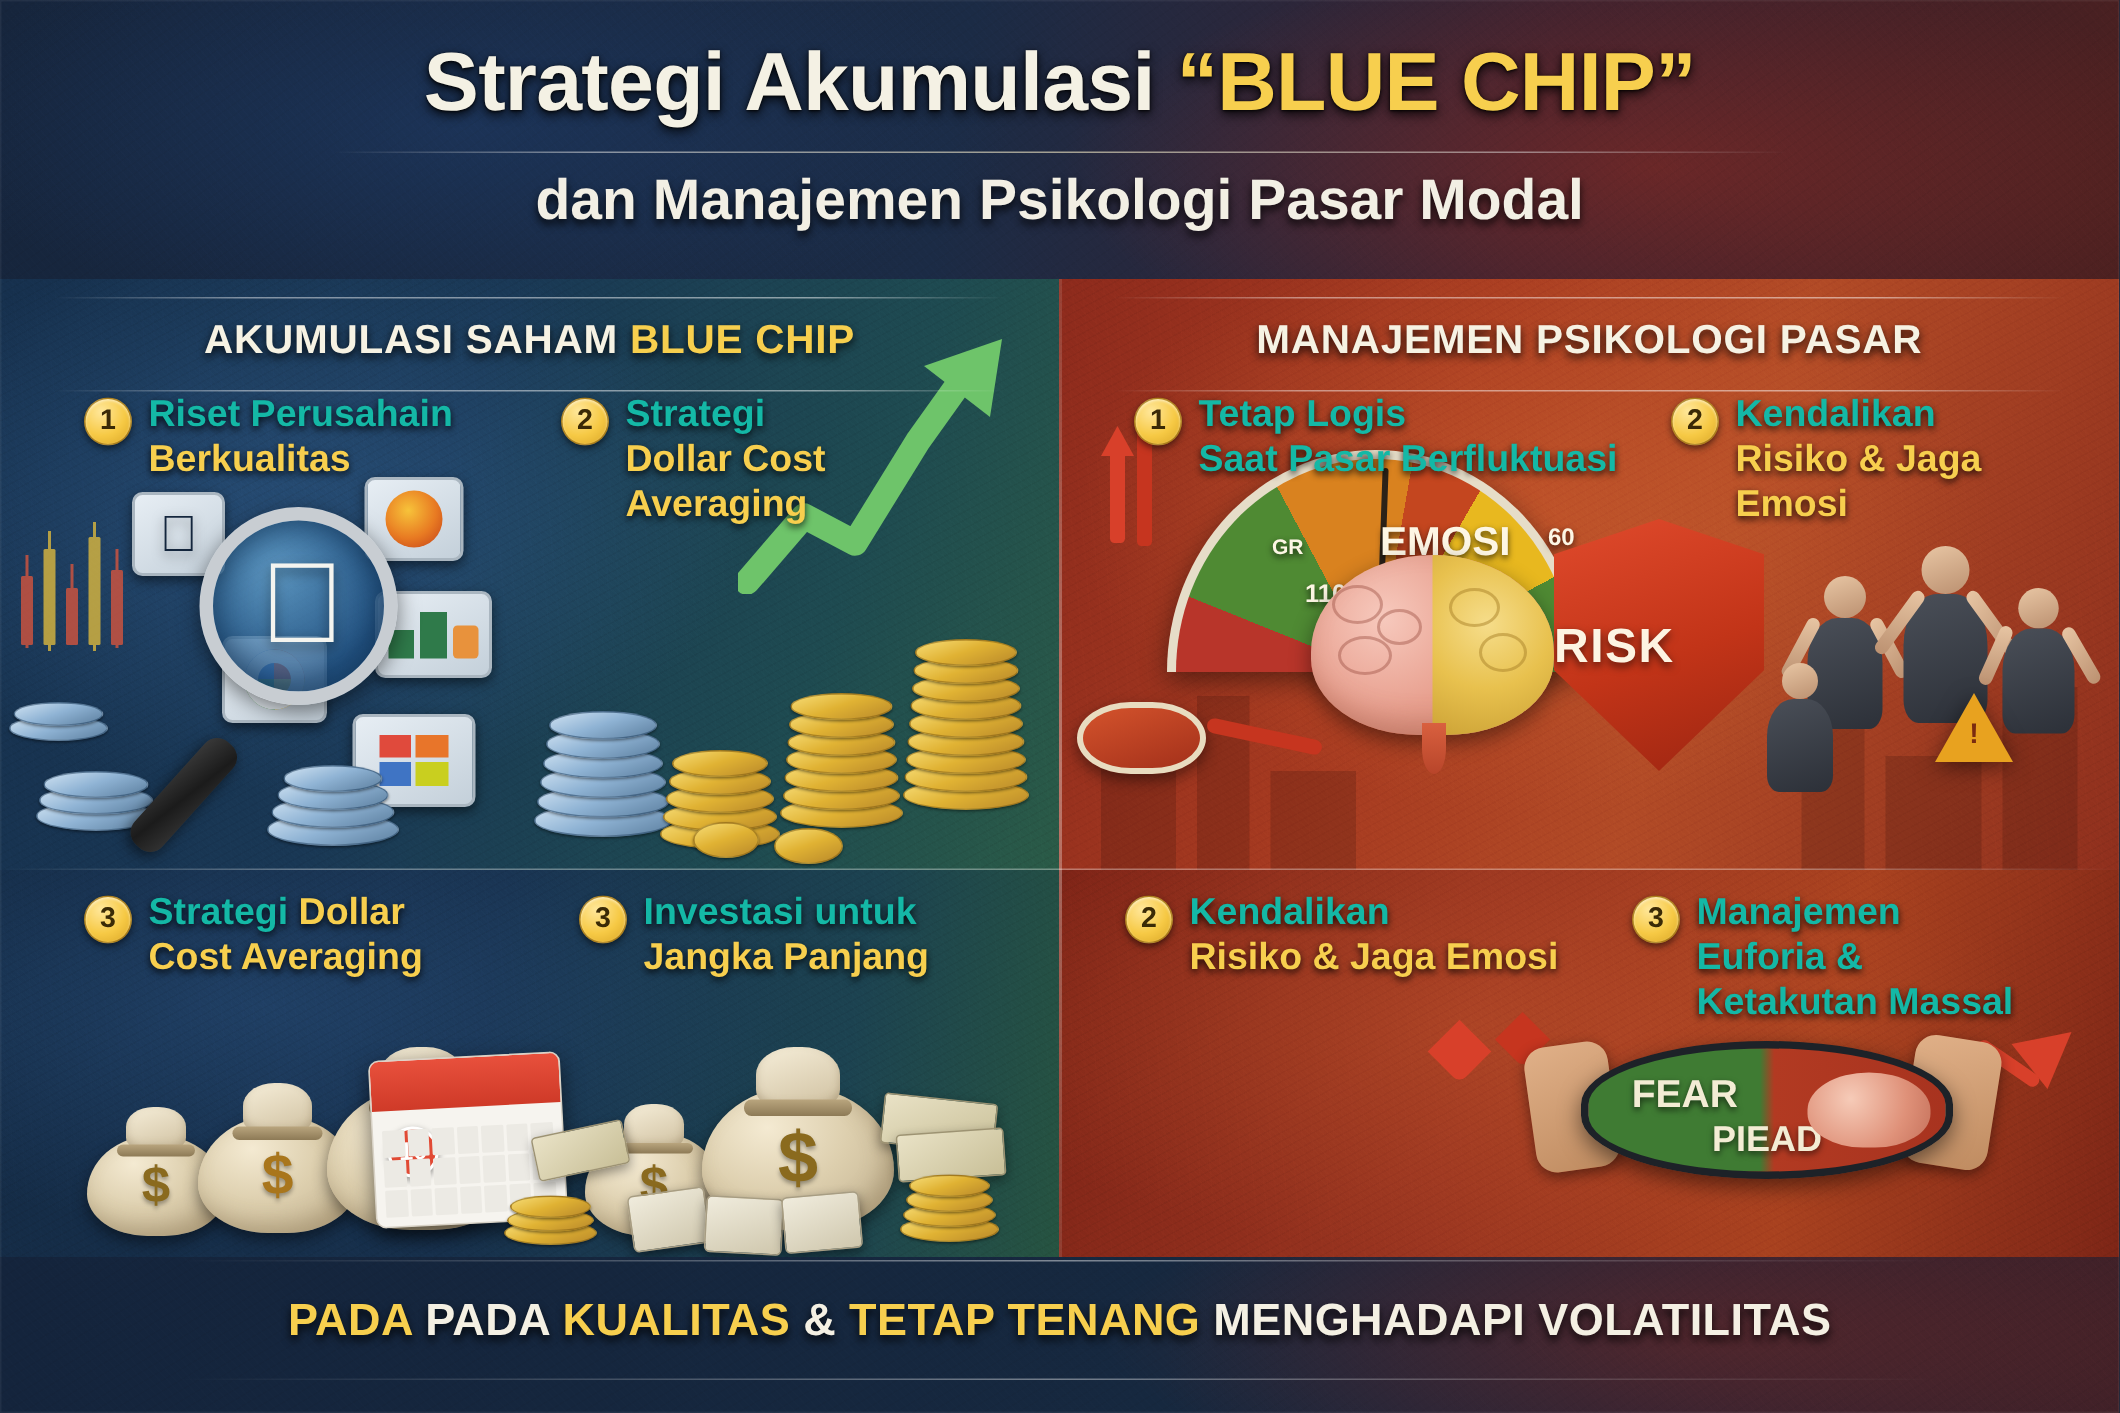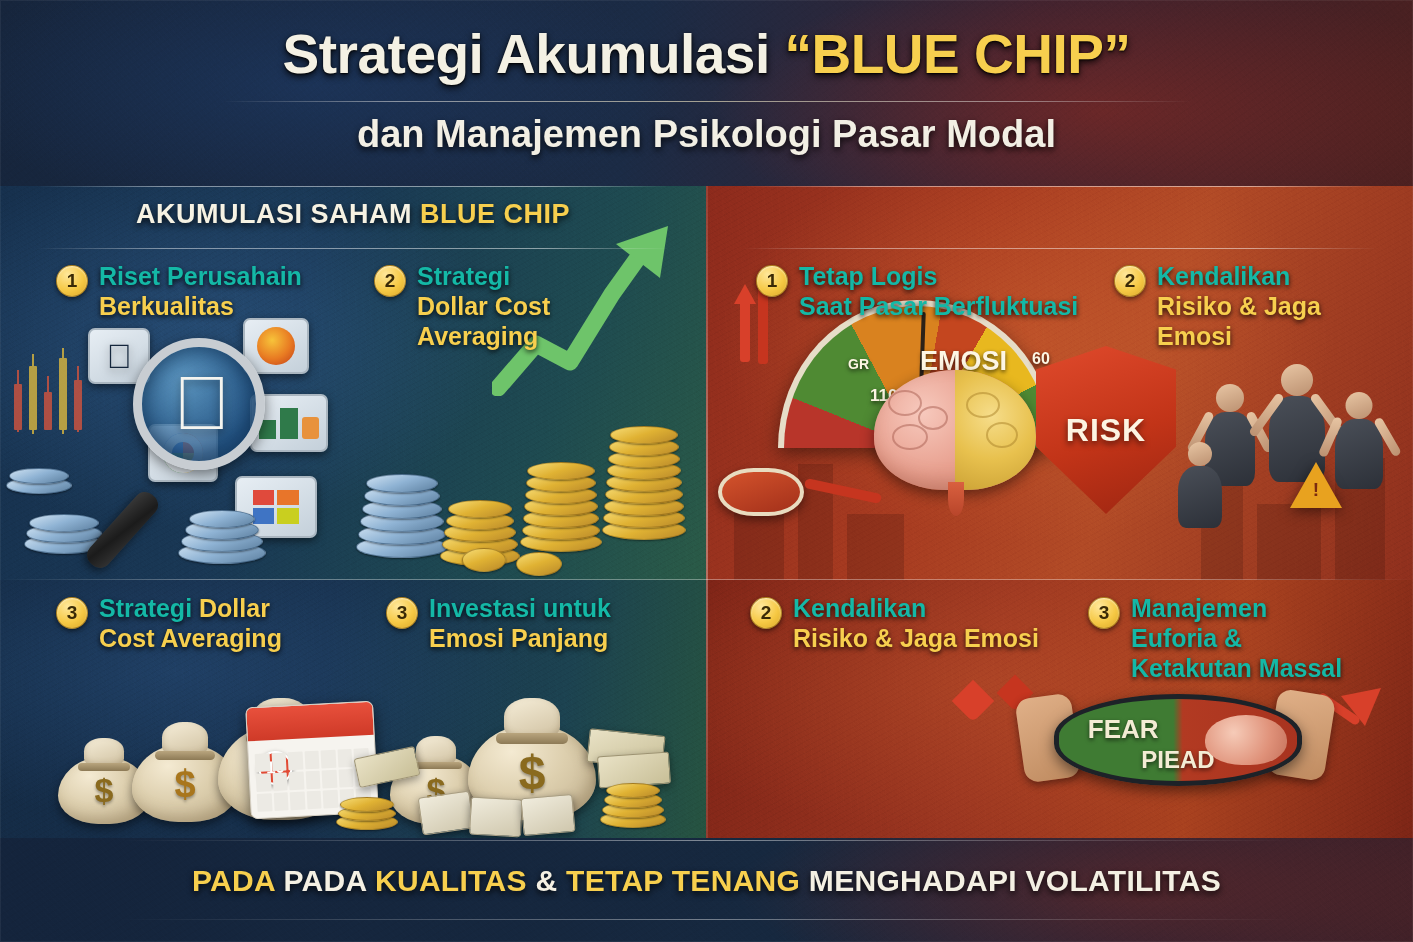--- a/index.html
+++ b/index.html
@@ -115,21 +115,21 @@
   .texture-rough {
     position:absolute; inset:0; opacity:.33; mix-blend-mode:overlay;
     background-image:
       repeating-linear-gradient(41deg, rgba(255,255,255,.07) 0 1px, rgba(0,0,0,0) 1px 3px),
       repeating-linear-gradient(-28deg, rgba(0,0,0,.12) 0 1px, rgba(0,0,0,0) 1px 5px),
       repeating-linear-gradient(85deg, rgba(255,255,255,.04) 0 1px, rgba(0,0,0,0) 1px 7px);
   }
 
   
   .sec-head {
-    position:absolute; left:0; top:0; width:100%; height:68px;
+    position:absolute; left:0; top:12px; width:100%; height:68px;
   }
   .sec-head .label {
     position:absolute; left:0; top:13px; width:100%;
     text-align:center; font-size:27px; font-weight:bold;
     letter-spacing:.5px; color:#f6f2e3;
     text-shadow:0 3px 6px rgba(0,0,0,.8);
     white-space:nowrap;
   }
   .sec-head .label .hl { color:#f7cf4e; }
   .sec-rule-t, .sec-rule-b {
@@ -313,21 +313,21 @@
     background:linear-gradient(180deg,#d9603f,#b8452a);
     border-radius:0 0 50% 50%;
   }
 
   
   .shield {
     position:absolute;
     background:linear-gradient(160deg,#e04a2c 0%,#c23418 55%,#9c2511 100%);
     clip-path:polygon(50% 0%, 100% 14%, 100% 60%, 50% 100%, 0% 60%, 0% 14%);
     box-shadow:0 6px 16px rgba(0,0,0,.5);
-    display:flex; align-items:center; justify-content:center;
+    display:flex; align-items:center; 
   }
   .shield-txt {
     font-weight:bold; color:#fdf4e2;
     text-shadow:0 3px 6px rgba(0,0,0,.6);
     letter-spacing:1px;
   }
 
   
   .fg-badge {
     position:absolute;
@@ -683,20 +683,21 @@
         <div class="head" style="width:24px; height:24px;"></div>
         <div class="torso" style="top:24px; width:44px; height:62px;"></div>
       </div>
 
       <div class="warn" style="left:584px; top:276px;">
         <span class="warn-inner">!</span>
       </div>
 
       <div class="sec-head">
         <div class="sec-rule-t"></div>
+        <div class="label">MANAJEMEN PSIKOLOGI PASAR</div>
         <div class="sec-rule-b"></div>
       </div>
 
       <div class="item p-tr-1">
         <div class="badge">1</div>
         <div class="itxt">
           <span class="ln w">Tetap Logis</span>
           <span class="ln w">Saat Pasar Berfluktuasi</span>
         </div>
       </div>
@@ -800,21 +801,21 @@
         <div class="itxt">
           <span class="ln"><span class="w">Strategi </span><span class="y">Dollar</span></span>
           <span class="ln y">Cost Averaging</span>
         </div>
       </div>
 
       <div class="item p-bl-2">
         <div class="badge">3</div>
         <div class="itxt">
           <span class="ln w">Investasi untuk</span>
-          <span class="ln y">Emosi Panjang</span>
+          <span class="ln y">Jangka Panjang</span>
         </div>
       </div>
     </div>
 
     <div class="quad q-br">
       <div class="red-surface br"></div>
       <div class="texture-rough"></div>
 
       <div style="position:absolute; left:252px; top:106px; width:30px; height:30px; background:#d8402a; transform:rotate(45deg); border-radius:0 0 6px 0;"></div>
       <div style="position:absolute; left:296px; top:100px; width:26px; height:26px; background:#c6351f; transform:rotate(45deg); border-radius:0 0 5px 0;"></div>

